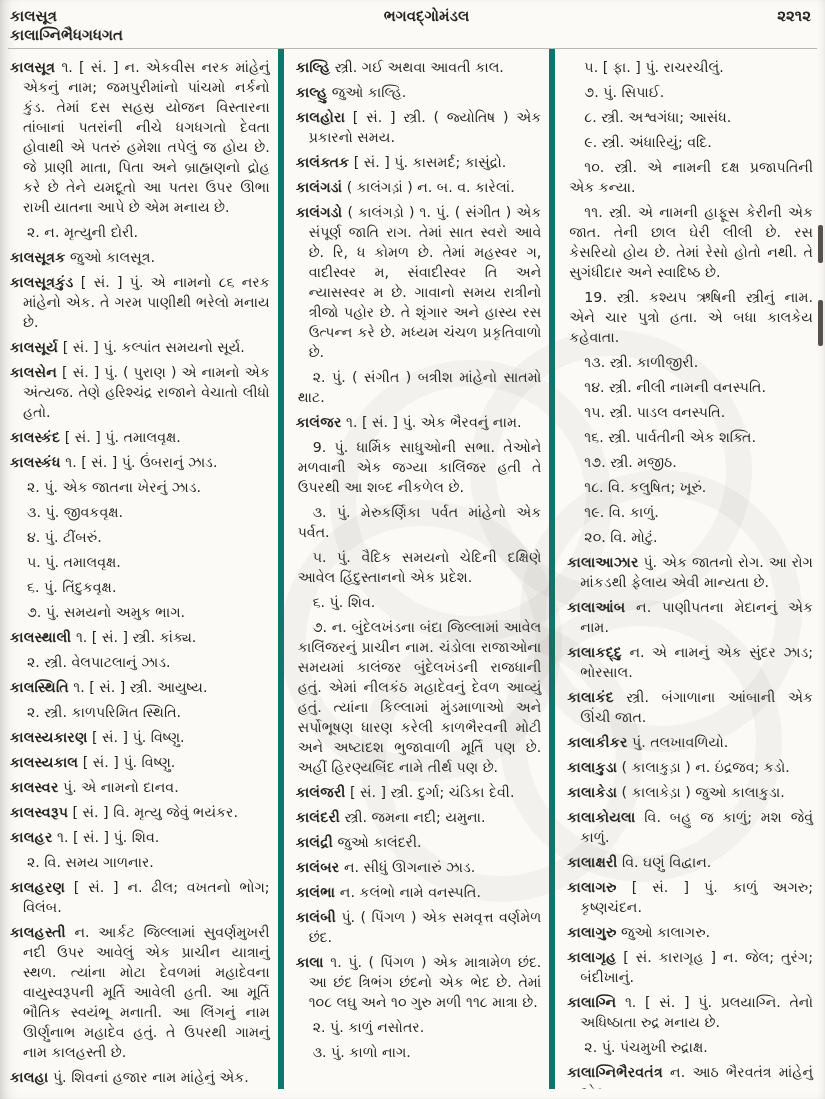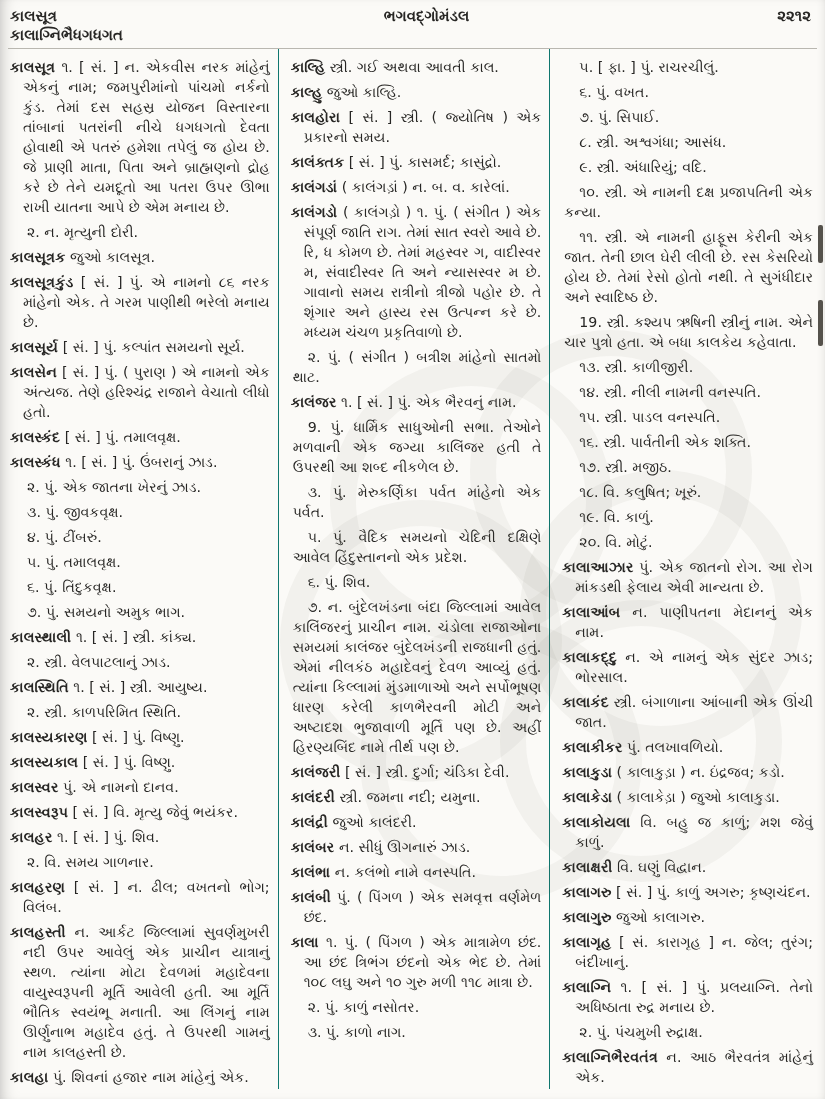--- a/index.html
+++ b/index.html
@@ -35,21 +35,21 @@
   .header .center-title{position:absolute;left:0;right:0;text-align:center;top:7px;padding-left:28px;}
   .header-rule{border:0;border-top:1px solid #b9b7b0;margin:3px 8px 0 8px;}
 
   .columns{
     display:grid;
     grid-template-columns:1fr 1fr 1fr;
     height:1040px;
     margin:0 4px 0 6px;
   }
   .col{padding:4px 8px 0 4px;overflow:hidden;}
-  .col + .col{border-left:1px solid #0f766e;padding-left:12px;}
+  .col + .col{border-left:6px solid #0f766e;padding-left:12px;}
   .para{
     margin:4px 0 5px 0;
     font-size:14.2px;line-height:20px;
     text-align:justify;
     text-justify:inter-word;
   }
   .para b{font-weight:700;letter-spacing:.2px;}
   .entry{padding-left:13px;text-indent:-13px;}
   .sense{text-indent:15px;padding-left:2px;}
 </style>
@@ -127,21 +127,20 @@
         <p class="para entry"><b>કાલંદ્રી</b> જુઓ કાલંદરી.</p>
         <p class="para entry"><b>કાલંબર</b> ન. સીધું ઊગનારું ઝાડ.</p>
         <p class="para entry"><b>કાલંભા</b> ન. કલંભો નામે વનસ્પતિ.</p>
         <p class="para entry"><b>કાલંબી</b> પું. ( પિંગળ ) એક સમવૃત્ત વર્ણમેળ છંદ.</p>
         <p class="para entry"><b>કાલા</b> ૧. પું. ( પિંગળ ) એક માત્રામેળ છંદ. આ છંદ ત્રિભંગ છંદનો એક ભેદ છે. તેમાં ૧૦૮ લઘુ અને ૧૦ ગુરુ મળી ૧૧૮ માત્રા છે.</p>
         <p class="para sense">૨. પું. કાળું નસોતર.</p>
         <p class="para sense">૩. પું. કાળો નાગ.</p>
       </div>
     <div class="col">
         <p class="para sense">૫. [ ફા. ] પું. રાચરચીલું.</p>
-        <p class="para sense">૬. પું. વખત.</p>
         <p class="para sense">૭. પું. સિપાઈ.</p>
         <p class="para sense">૮. સ્ત્રી. અશ્વગંધા; આસંધ.</p>
         <p class="para sense">૯. સ્ત્રી. અંધારિયું; વદિ.</p>
         <p class="para sense">૧૦. સ્ત્રી. એ નામની દક્ષ પ્રજાપતિની એક કન્યા.</p>
         <p class="para sense">૧૧. સ્ત્રી. એ નામની હાફૂસ કેરીની એક જાત. તેની છાલ ઘેરી લીલી છે. રસ કેસરિયો હોય છે. તેમાં રેસો હોતો નથી. તે સુગંધીદાર અને સ્વાદિષ્ઠ છે.</p>
         <p class="para sense">19. સ્ત્રી. કશ્યપ ઋષિની સ્ત્રીનું નામ. એને ચાર પુત્રો હતા. એ બધા કાલકેય કહેવાતા.</p>
         <p class="para sense">૧૩. સ્ત્રી. કાળીજીરી.</p>
         <p class="para sense">૧૪. સ્ત્રી. નીલી નામની વનસ્પતિ.</p>
         <p class="para sense">૧૫. સ્ત્રી. પાડલ વનસ્પતિ.</p>
         <p class="para sense">૧૬. સ્ત્રી. પાર્વતીની એક શક્તિ.</p>

